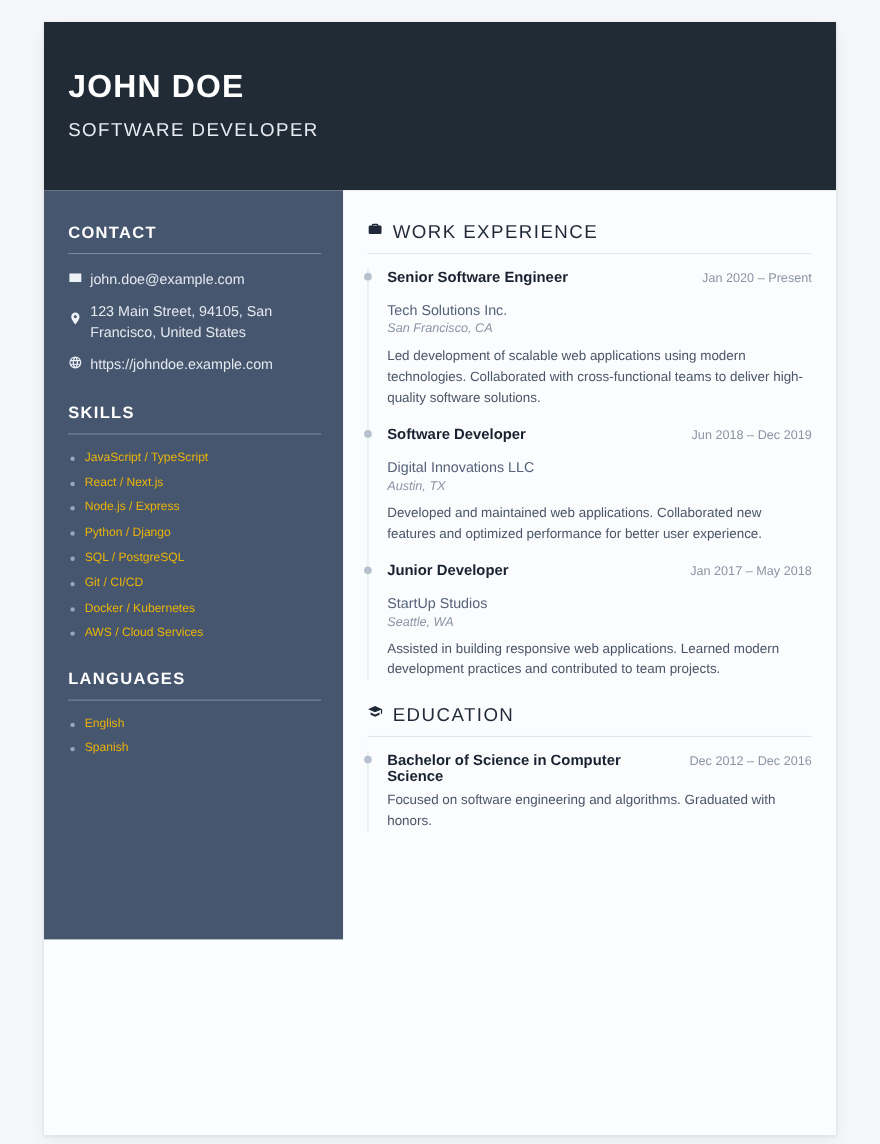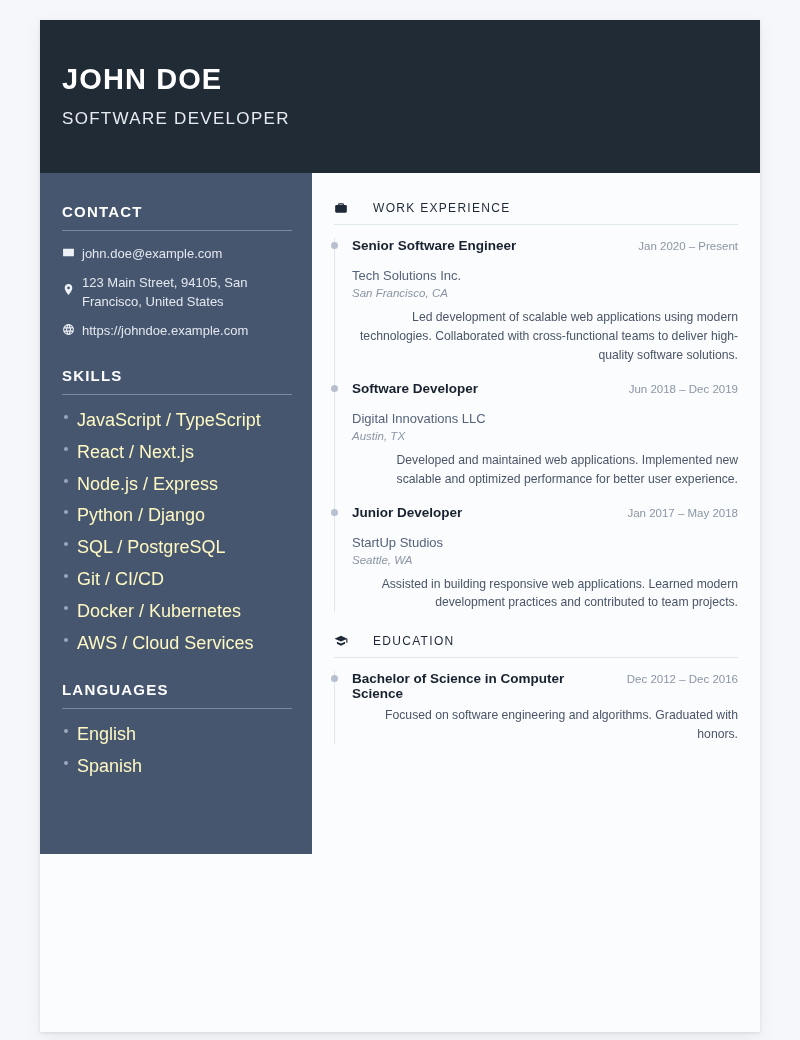--- a/index.html
+++ b/index.html
@@ -103,22 +103,22 @@
 
   .contact-icon svg { display: block; fill: #eef2f7; }
 
   .contact-text { flex: 1; }
 
   .bullet-list { list-style: none; }
 
   .bullet-item {
     position: relative;
     padding-left: 15px;
-    font-size: 18px;
-    color: #fef9c3;
+    font-size: 11px;
+    color: #eab308;
     margin-bottom: 8.5px;
     line-height: 1.3;
   }
 
   .bullet-item::before {
     content: "";
     position: absolute;
     left: 2px;
     top: 6px;
     width: 4px;
@@ -131,23 +131,22 @@
   .main {
     flex: 1;
     background: #fbfcfd;
     padding: 28px 22px 0 22px;
   }
 
   .main-section { margin-bottom: 22px; }
 
   .main-heading {
     display: flex;
-    align-items: center;
-    gap: 25px;
-    font-size: 12px;
+    gap: 9px;
+    font-size: 17px;
     color: #1f2937;
     letter-spacing: 1.3px;
     padding-bottom: 9px;
   }
 
   .main-heading svg { display: block; fill: #1f2937; }
 
   .main-rule {
     height: 1px;
     background: #e1e6ec;
@@ -204,21 +203,20 @@
     font-style: italic;
     color: #8b95a5;
     margin-top: 4px;
   }
 
   .entry-desc {
     font-size: 12.2px;
     color: #4a5568;
     line-height: 1.55;
     margin-top: 9px;
-    text-align: right;
   }
 
   .entry-desc.tight { margin-top: 5px; }
 </style>
 </head>
 <body>
 
 <div class="resume-card">
 
   <div class="resume-header">
@@ -317,21 +315,21 @@
             <div class="entry-desc">Led development of scalable web applications using modern technologies. Collaborated with cross-functional teams to deliver high-quality software solutions.</div>
           </div>
 
           <div class="entry">
             <div class="entry-top">
               <span class="entry-title">Software Developer</span>
               <span class="entry-date">Jun 2018 – Dec 2019</span>
             </div>
             <div class="entry-org">Digital Innovations LLC</div>
             <div class="entry-place">Austin, TX</div>
-            <div class="entry-desc">Developed and maintained web applications. Implemented new scalable and optimized performance for better user experience.</div>
+            <div class="entry-desc">Developed and maintained web applications. Collaborated new features and optimized performance for better user experience.</div>
           </div>
 
           <div class="entry">
             <div class="entry-top">
               <span class="entry-title">Junior Developer</span>
               <span class="entry-date">Jan 2017 – May 2018</span>
             </div>
             <div class="entry-org">StartUp Studios</div>
             <div class="entry-place">Seattle, WA</div>
             <div class="entry-desc">Assisted in building responsive web applications. Learned modern development practices and contributed to team projects.</div>

